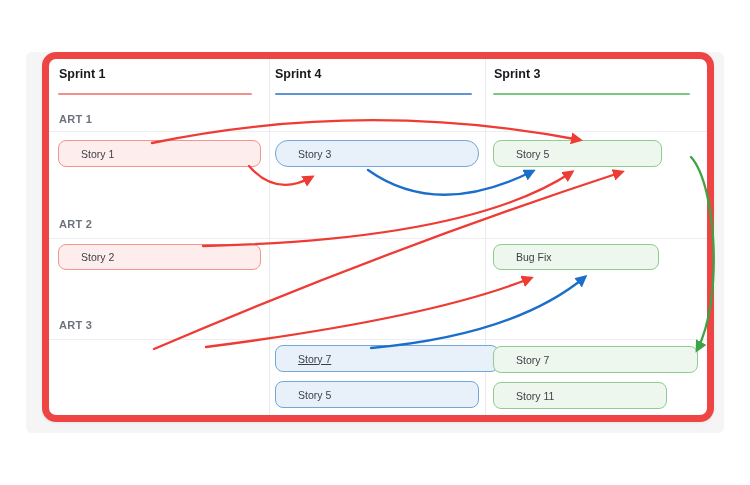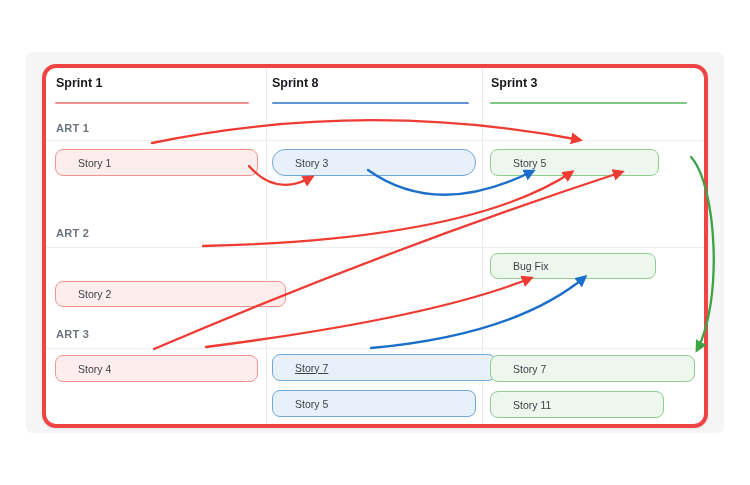--- a/index.html
+++ b/index.html
@@ -1,19 +1,19 @@
 <!DOCTYPE html>
 <html><head>
 <meta charset="utf-8">
 <style>
   html,body{margin:0;padding:0;background:#ffffff;}
   body{font-family:"Liberation Sans", sans-serif;}
   .stage{position:relative;width:750px;height:485px;background:#ffffff;overflow:hidden;}
   .gray-band{position:absolute;left:26px;top:52px;width:698px;height:381px;background:#f5f5f6;border-radius:6px;}
-  .panel{position:absolute;left:16px;top:12px;width:658px;height:356px;background:#ffffff;border:4px solid #ef4444;border-radius:14px;box-shadow:0 1px 3px rgba(0,0,0,.06);}
+  .panel{position:absolute;left:16px;top:0;width:658px;height:356px;background:#ffffff;border:7px solid #ef4444;border-radius:14px;box-shadow:0 1px 3px rgba(0,0,0,.06);}
   .col-divider{position:absolute;top:0;bottom:0;width:1px;background:#e9ebee;}
   .col-divider.c1{left:220px;}
   .col-divider.c2{left:436px;}
   .row-divider{position:absolute;left:0;right:0;height:1px;background:#eceef1;}
   .row-divider.r1{top:72px;}
   .row-divider.r2{top:179px;}
   .row-divider.r3{top:280px;}
   .sprint-title{position:absolute;top:8px;font-size:12.5px;font-weight:bold;color:#17191c;}
   .sprint-title.s1{left:10px;}
   .sprint-title.s2{left:226px;}
@@ -27,21 +27,21 @@
   .art-label.a2{top:159px;}
   .art-label.a3{top:260px;}
   .card{position:absolute;height:27px;border-radius:8px;font-size:10.5px;color:#3b3f46;
         display:flex;align-items:center;padding-left:22px;box-sizing:border-box;cursor:pointer;}
   .card.red{background:#fdeeed;border:1.5px solid #f0958f;}
   .card.blue{background:#e8f1fa;border:1.5px solid #72a7d9;}
   .card.green{background:#eef7ee;border:1.5px solid #90cb92;}
   .card.pos-s1{left:9px;top:81px;width:203px;}
   .card.pos-s3{left:226px;top:81px;width:204px;border-radius:13px;}
   .card.pos-s5{left:444px;top:81px;width:169px;}
-  .card.pos-s2{left:9px;top:185px;width:231px;height:26px;margin-top:28px;}
+  .card.pos-s2{left:9px;top:185px;width:203px;height:26px;}
   .card.pos-bug{left:444px;top:185px;width:166px;height:26px;}
   .card.pos-s4{left:9px;top:287px;width:203px;}
   .card.pos-s7{left:226px;top:286px;width:224px;text-decoration:underline;}
   .card.pos-s8{left:226px;top:322px;width:204px;}
   .card.pos-s9{left:444px;top:287px;width:205px;}
   .card.pos-s11{left:444px;top:323px;width:174px;}
   .arrows{position:absolute;left:0;top:0;width:750px;height:485px;pointer-events:none;}
   .arrows path.dep{fill:none;stroke-width:2.3px;stroke-linecap:round;}
 </style>
 </head>
@@ -51,36 +51,35 @@
   <div class="gray-band">
     <div class="panel">
 
       <div class="col-divider c1"></div>
       <div class="col-divider c2"></div>
       <div class="row-divider r1"></div>
       <div class="row-divider r2"></div>
       <div class="row-divider r3"></div>
 
       <div class="sprint-title s1">Sprint 1</div>
-      <div class="sprint-title s2">Sprint 8</div>
+      <div class="sprint-title s2">Sprint 4</div>
       <div class="sprint-title s3">Sprint 3</div>
       <div class="underline u1"></div>
       <div class="underline u2"></div>
       <div class="underline u3"></div>
 
       <div class="art-label a1">ART 1</div>
       <div class="art-label a2">ART 2</div>
       <div class="art-label a3">ART 3</div>
 
       <div class="card red pos-s1">Story 1</div>
       <div class="card blue pos-s3">Story 3</div>
       <div class="card green pos-s5">Story 5</div>
       <div class="card red pos-s2">Story 2</div>
       <div class="card green pos-bug">Bug Fix</div>
-      <div class="card red pos-s4">Story 4</div>
       <div class="card blue pos-s7">Story 7</div>
       <div class="card blue pos-s8">Story 5</div>
       <div class="card green pos-s9">Story 7</div>
       <div class="card green pos-s11">Story 11</div>
     </div>
   </div>
 
   <svg class="arrows" viewBox="0 0 750 485">
     <defs>
       <marker id="ah-red" markerUnits="userSpaceOnUse" markerWidth="12" markerHeight="12" viewBox="0 0 10 10" refX="7.5" refY="5" orient="auto">

